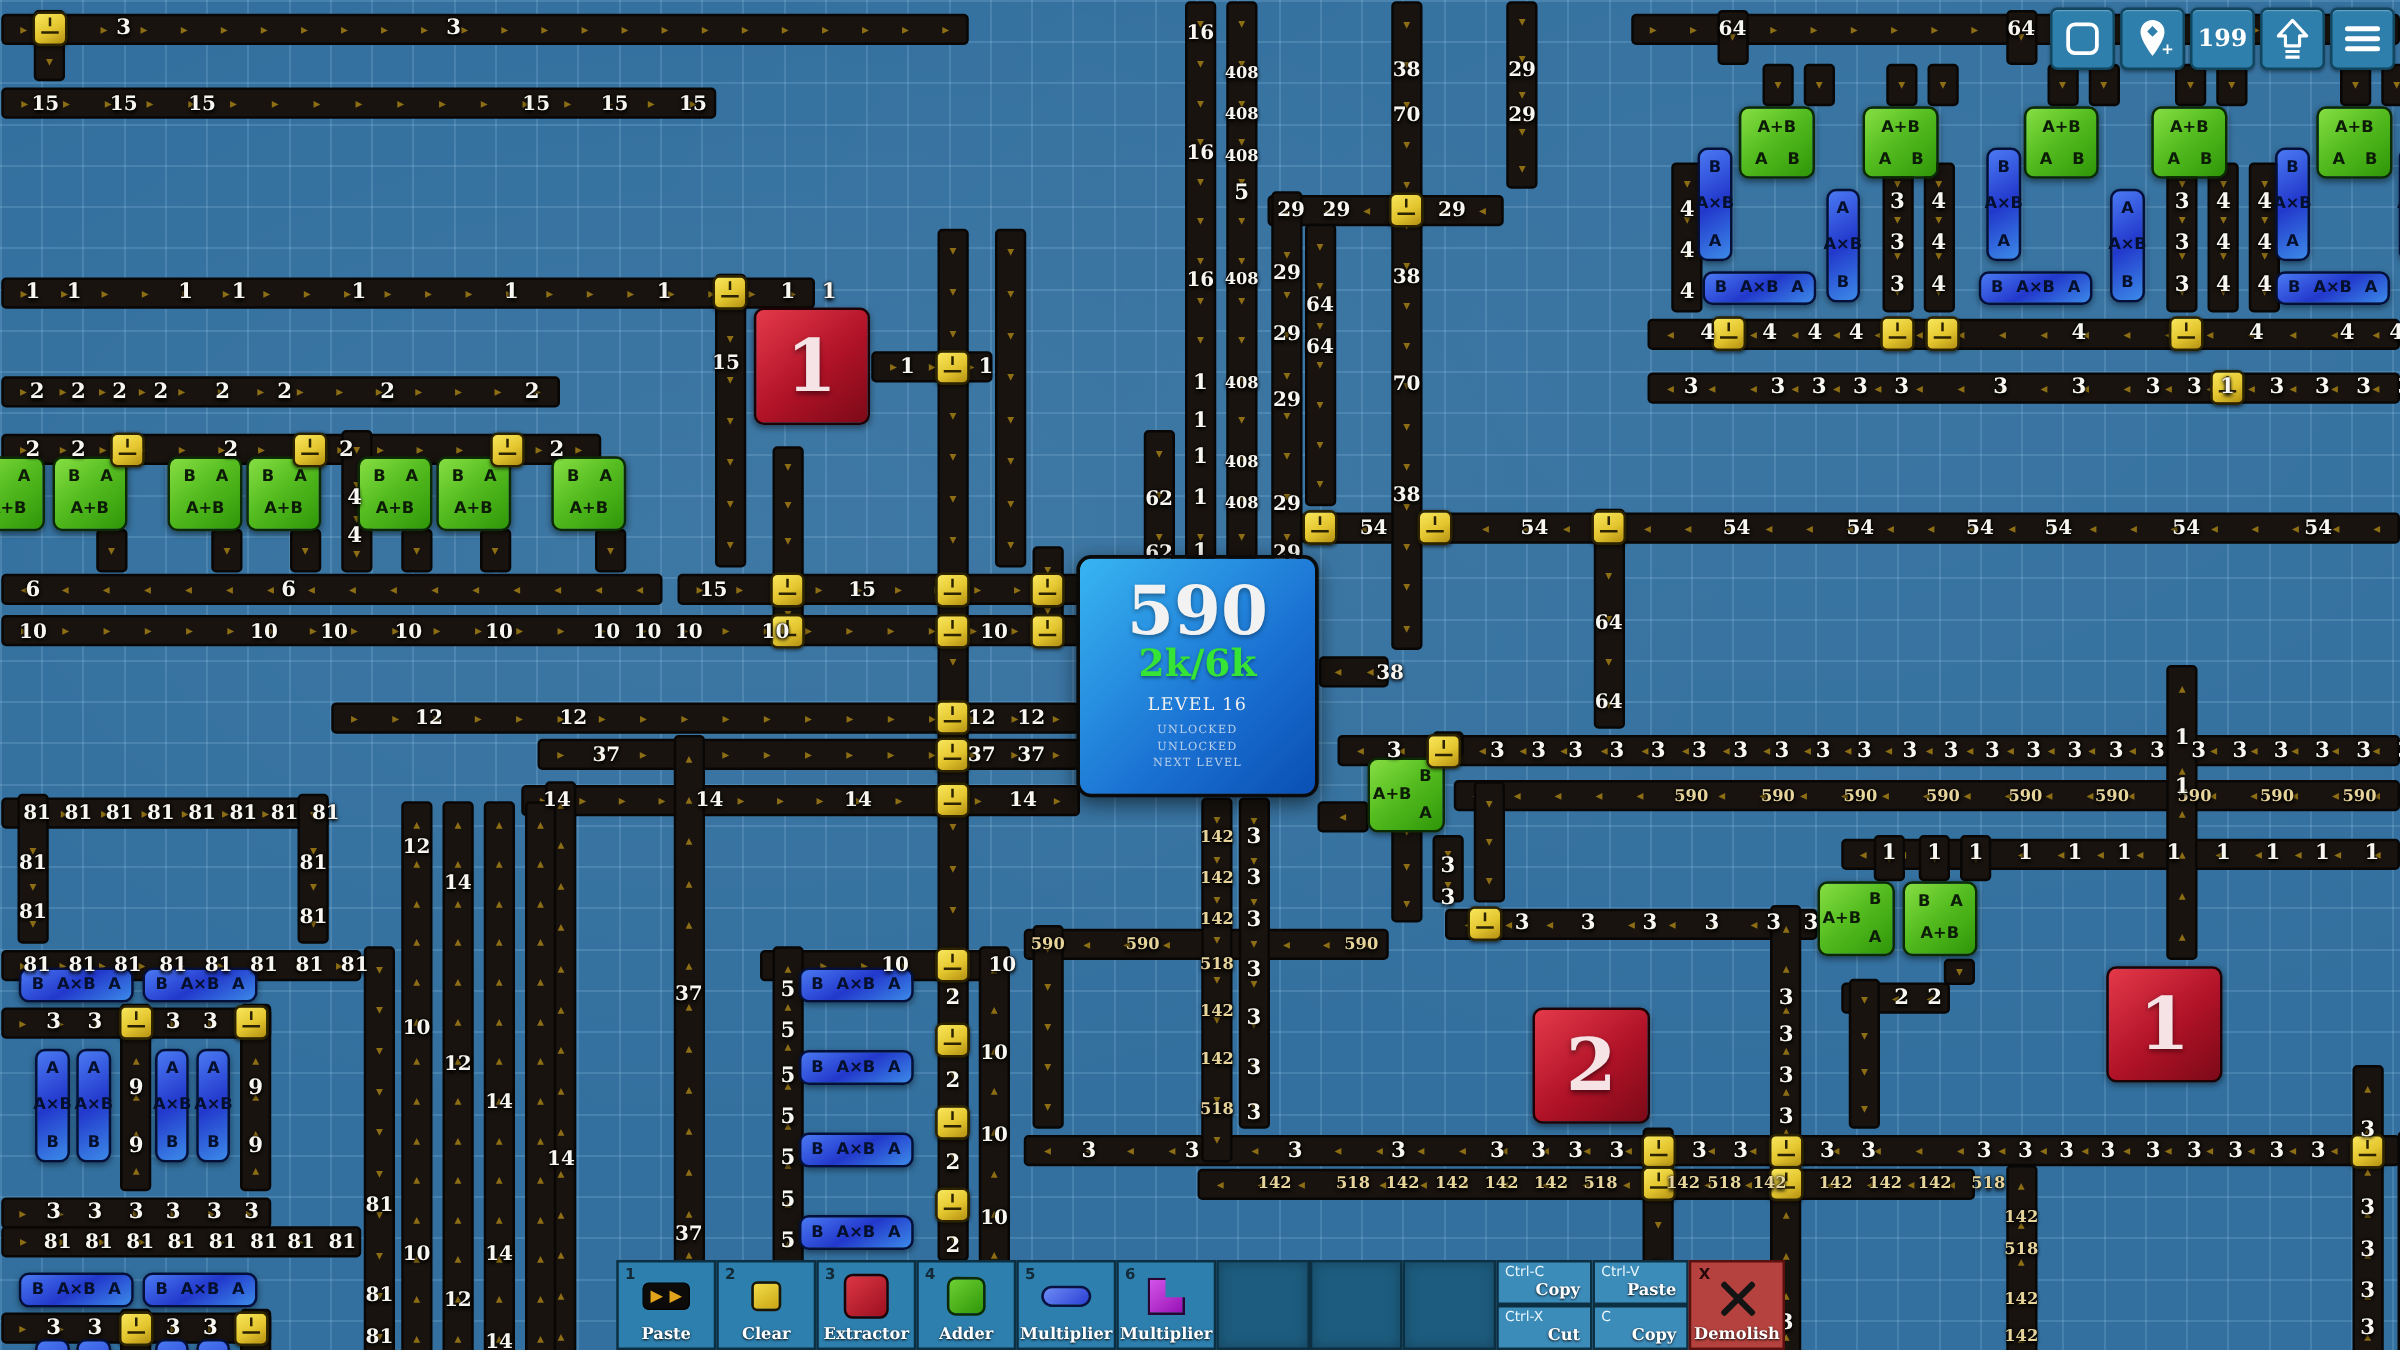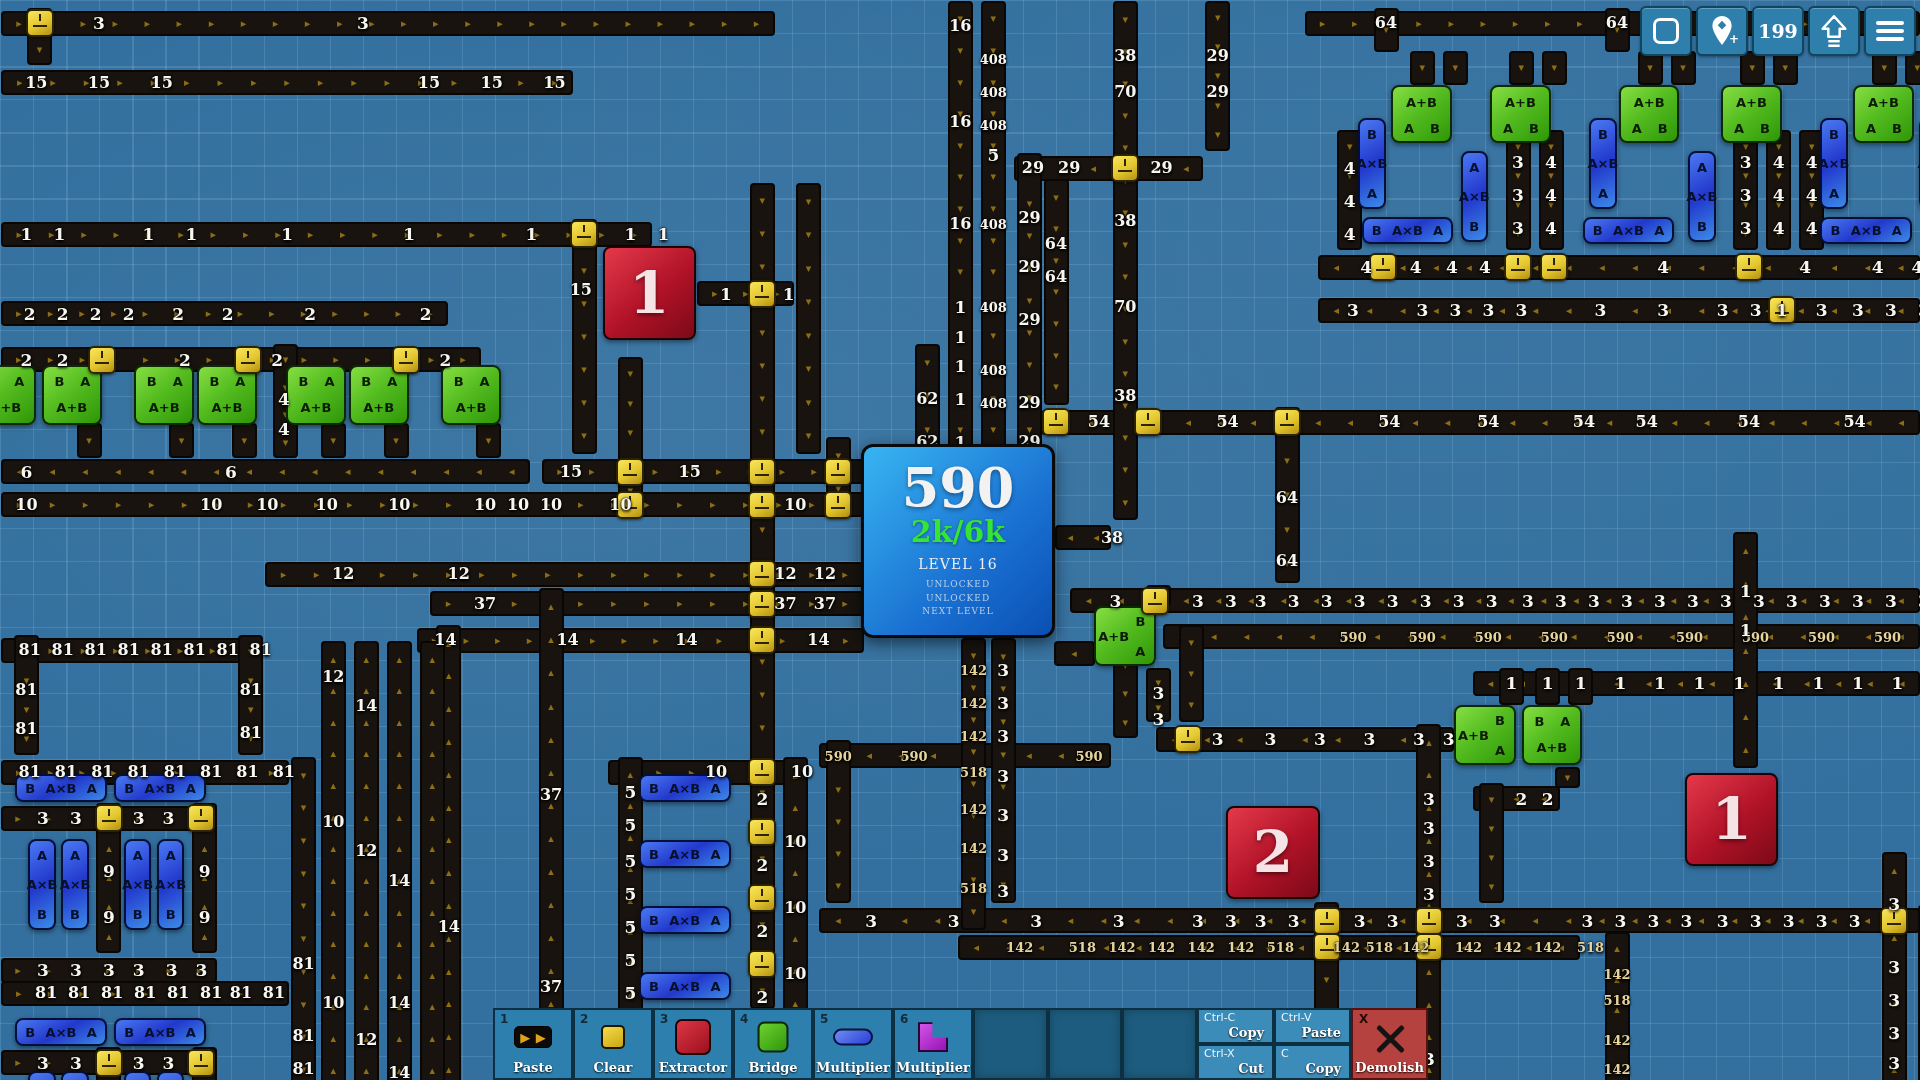--- a/index.html
+++ b/index.html
@@ -1801,21 +1801,21 @@
       <span class="tlabel">Clear</span>
     </div>
     <div class="tcell">
       <span class="hotkey">3</span>
       <div class="ticon icon-extractor"></div>
       <span class="tlabel">Extractor</span>
     </div>
     <div class="tcell">
       <span class="hotkey">4</span>
       <div class="ticon icon-adder"></div>
-      <span class="tlabel">Bridge</span>
+      <span class="tlabel">Adder</span>
     </div>
     <div class="tcell">
       <span class="hotkey">5</span>
       <div class="ticon icon-mult"></div>
       <span class="tlabel">Multiplier</span>
     </div>
     <div class="tcell">
       <span class="hotkey">6</span>
       <div class="ticon icon-sub"></div>
       <span class="tlabel">Multiplier</span>

